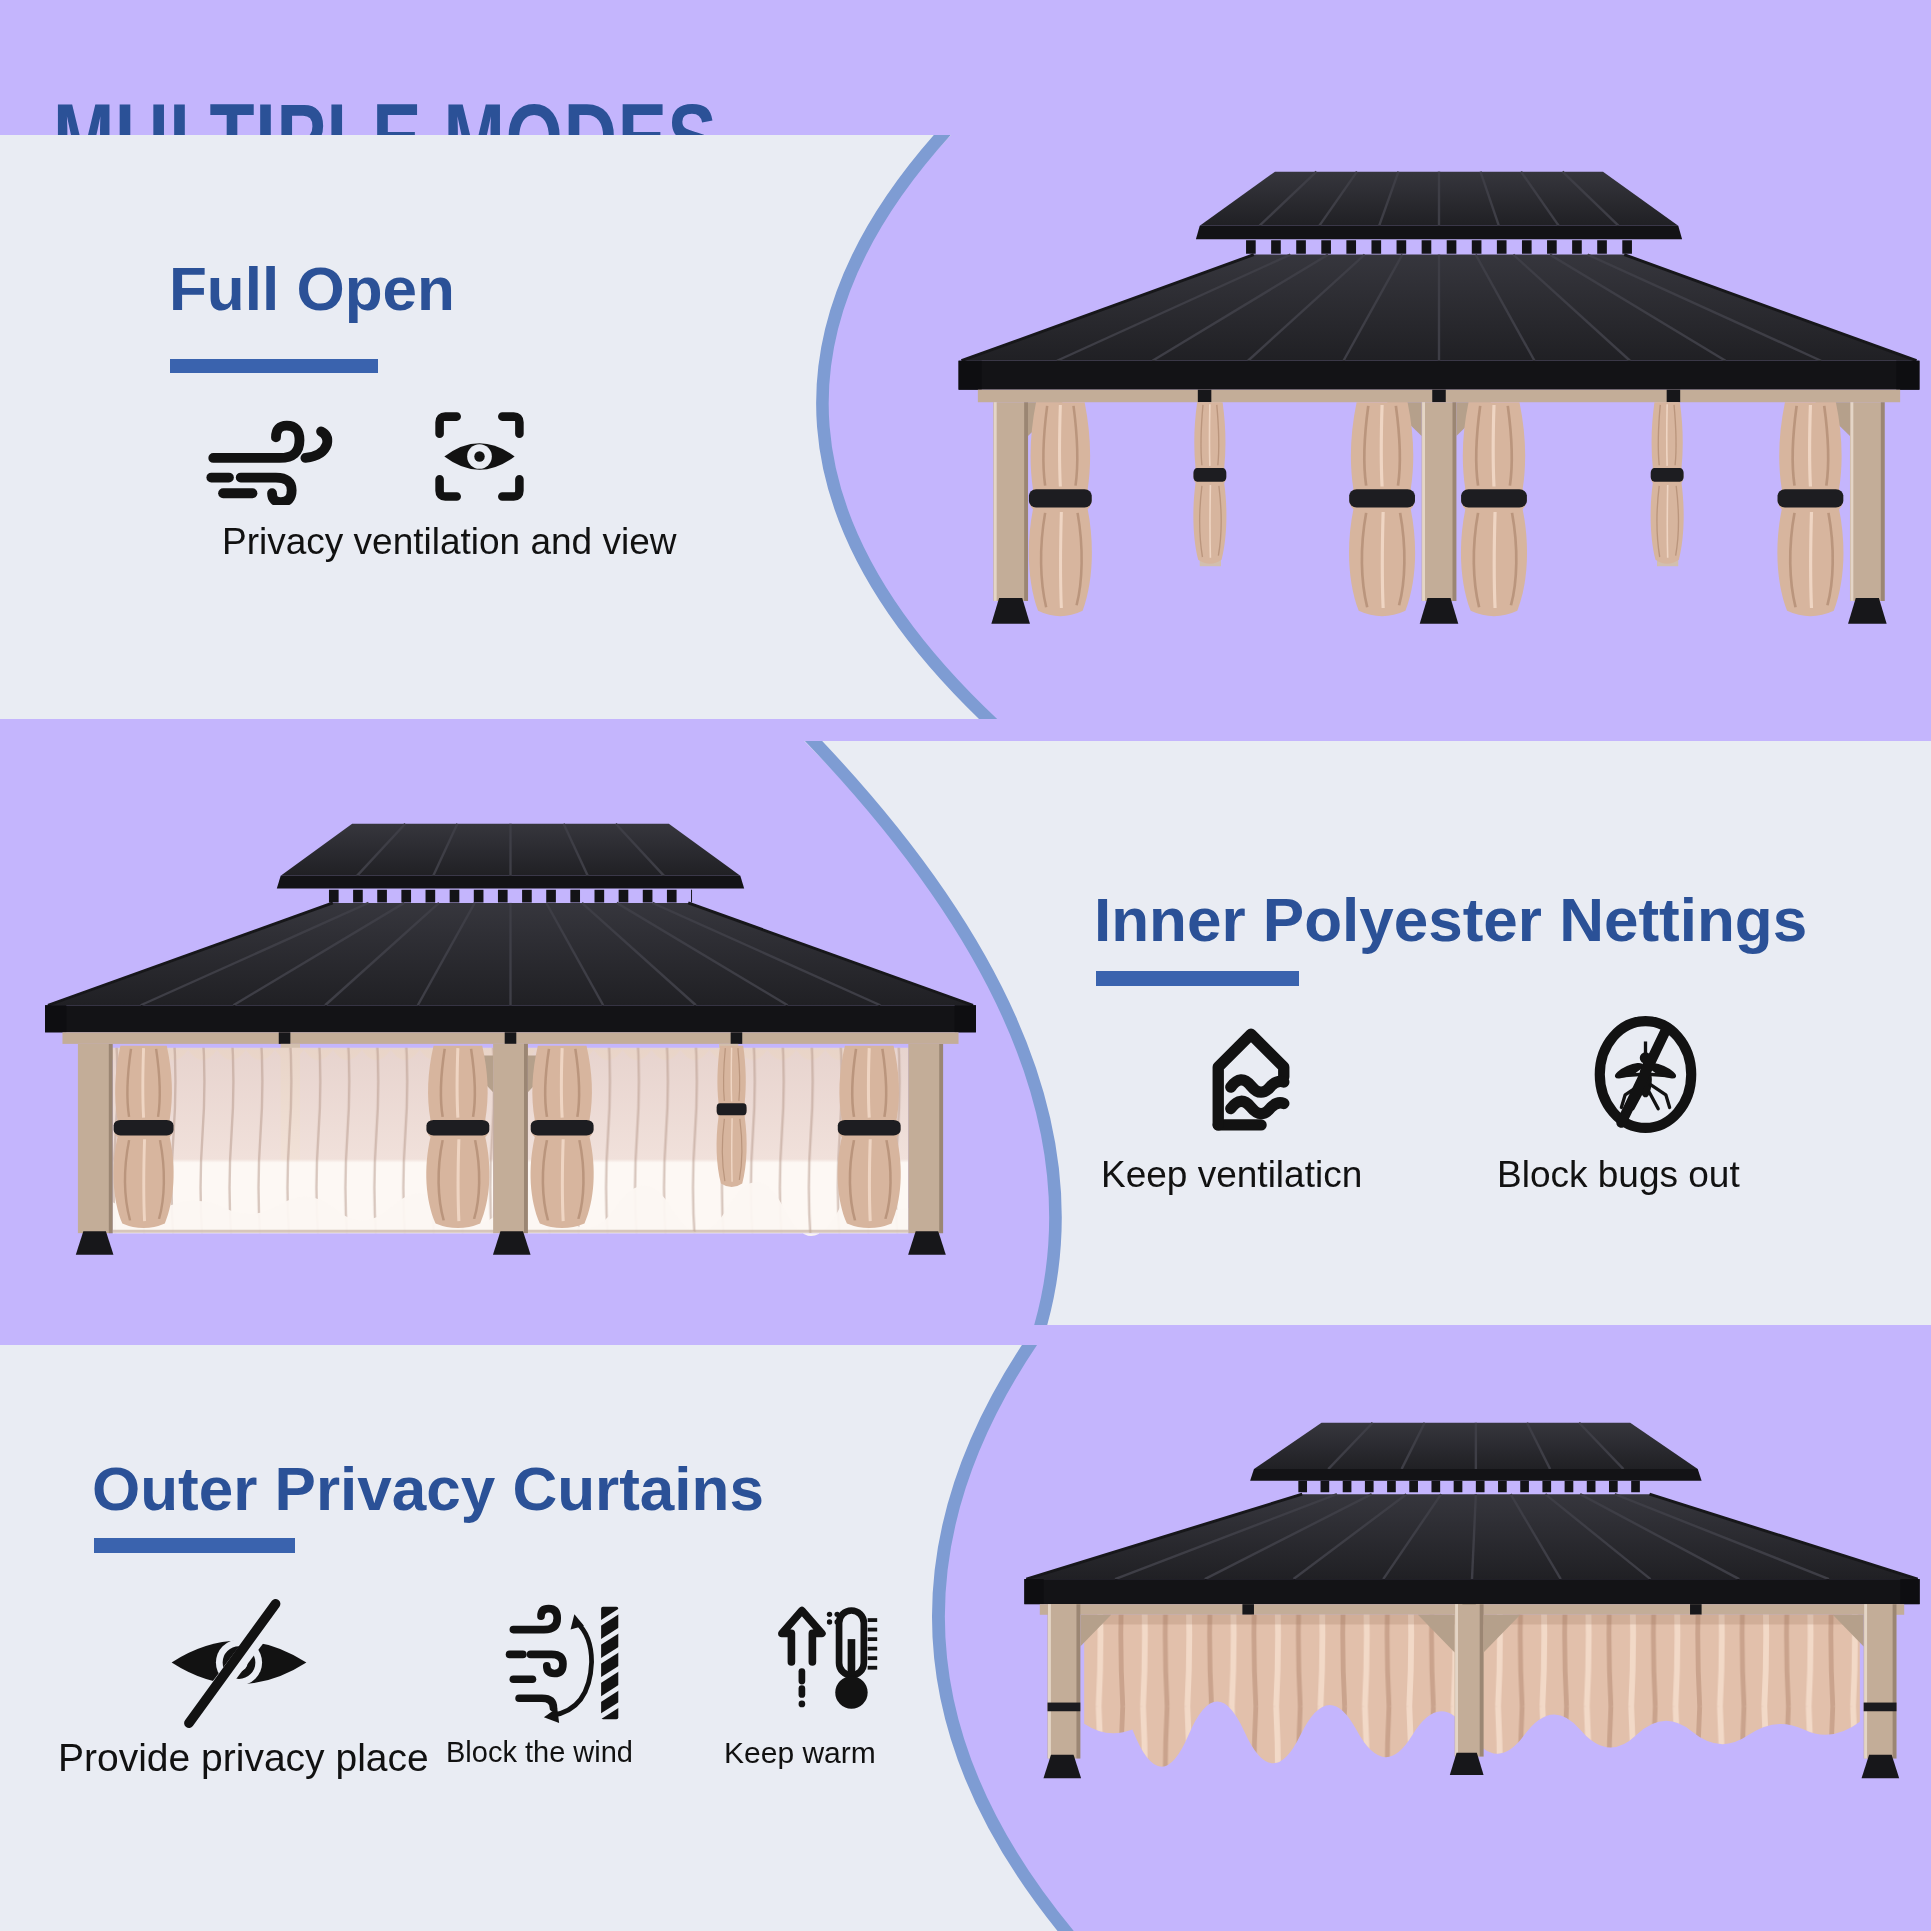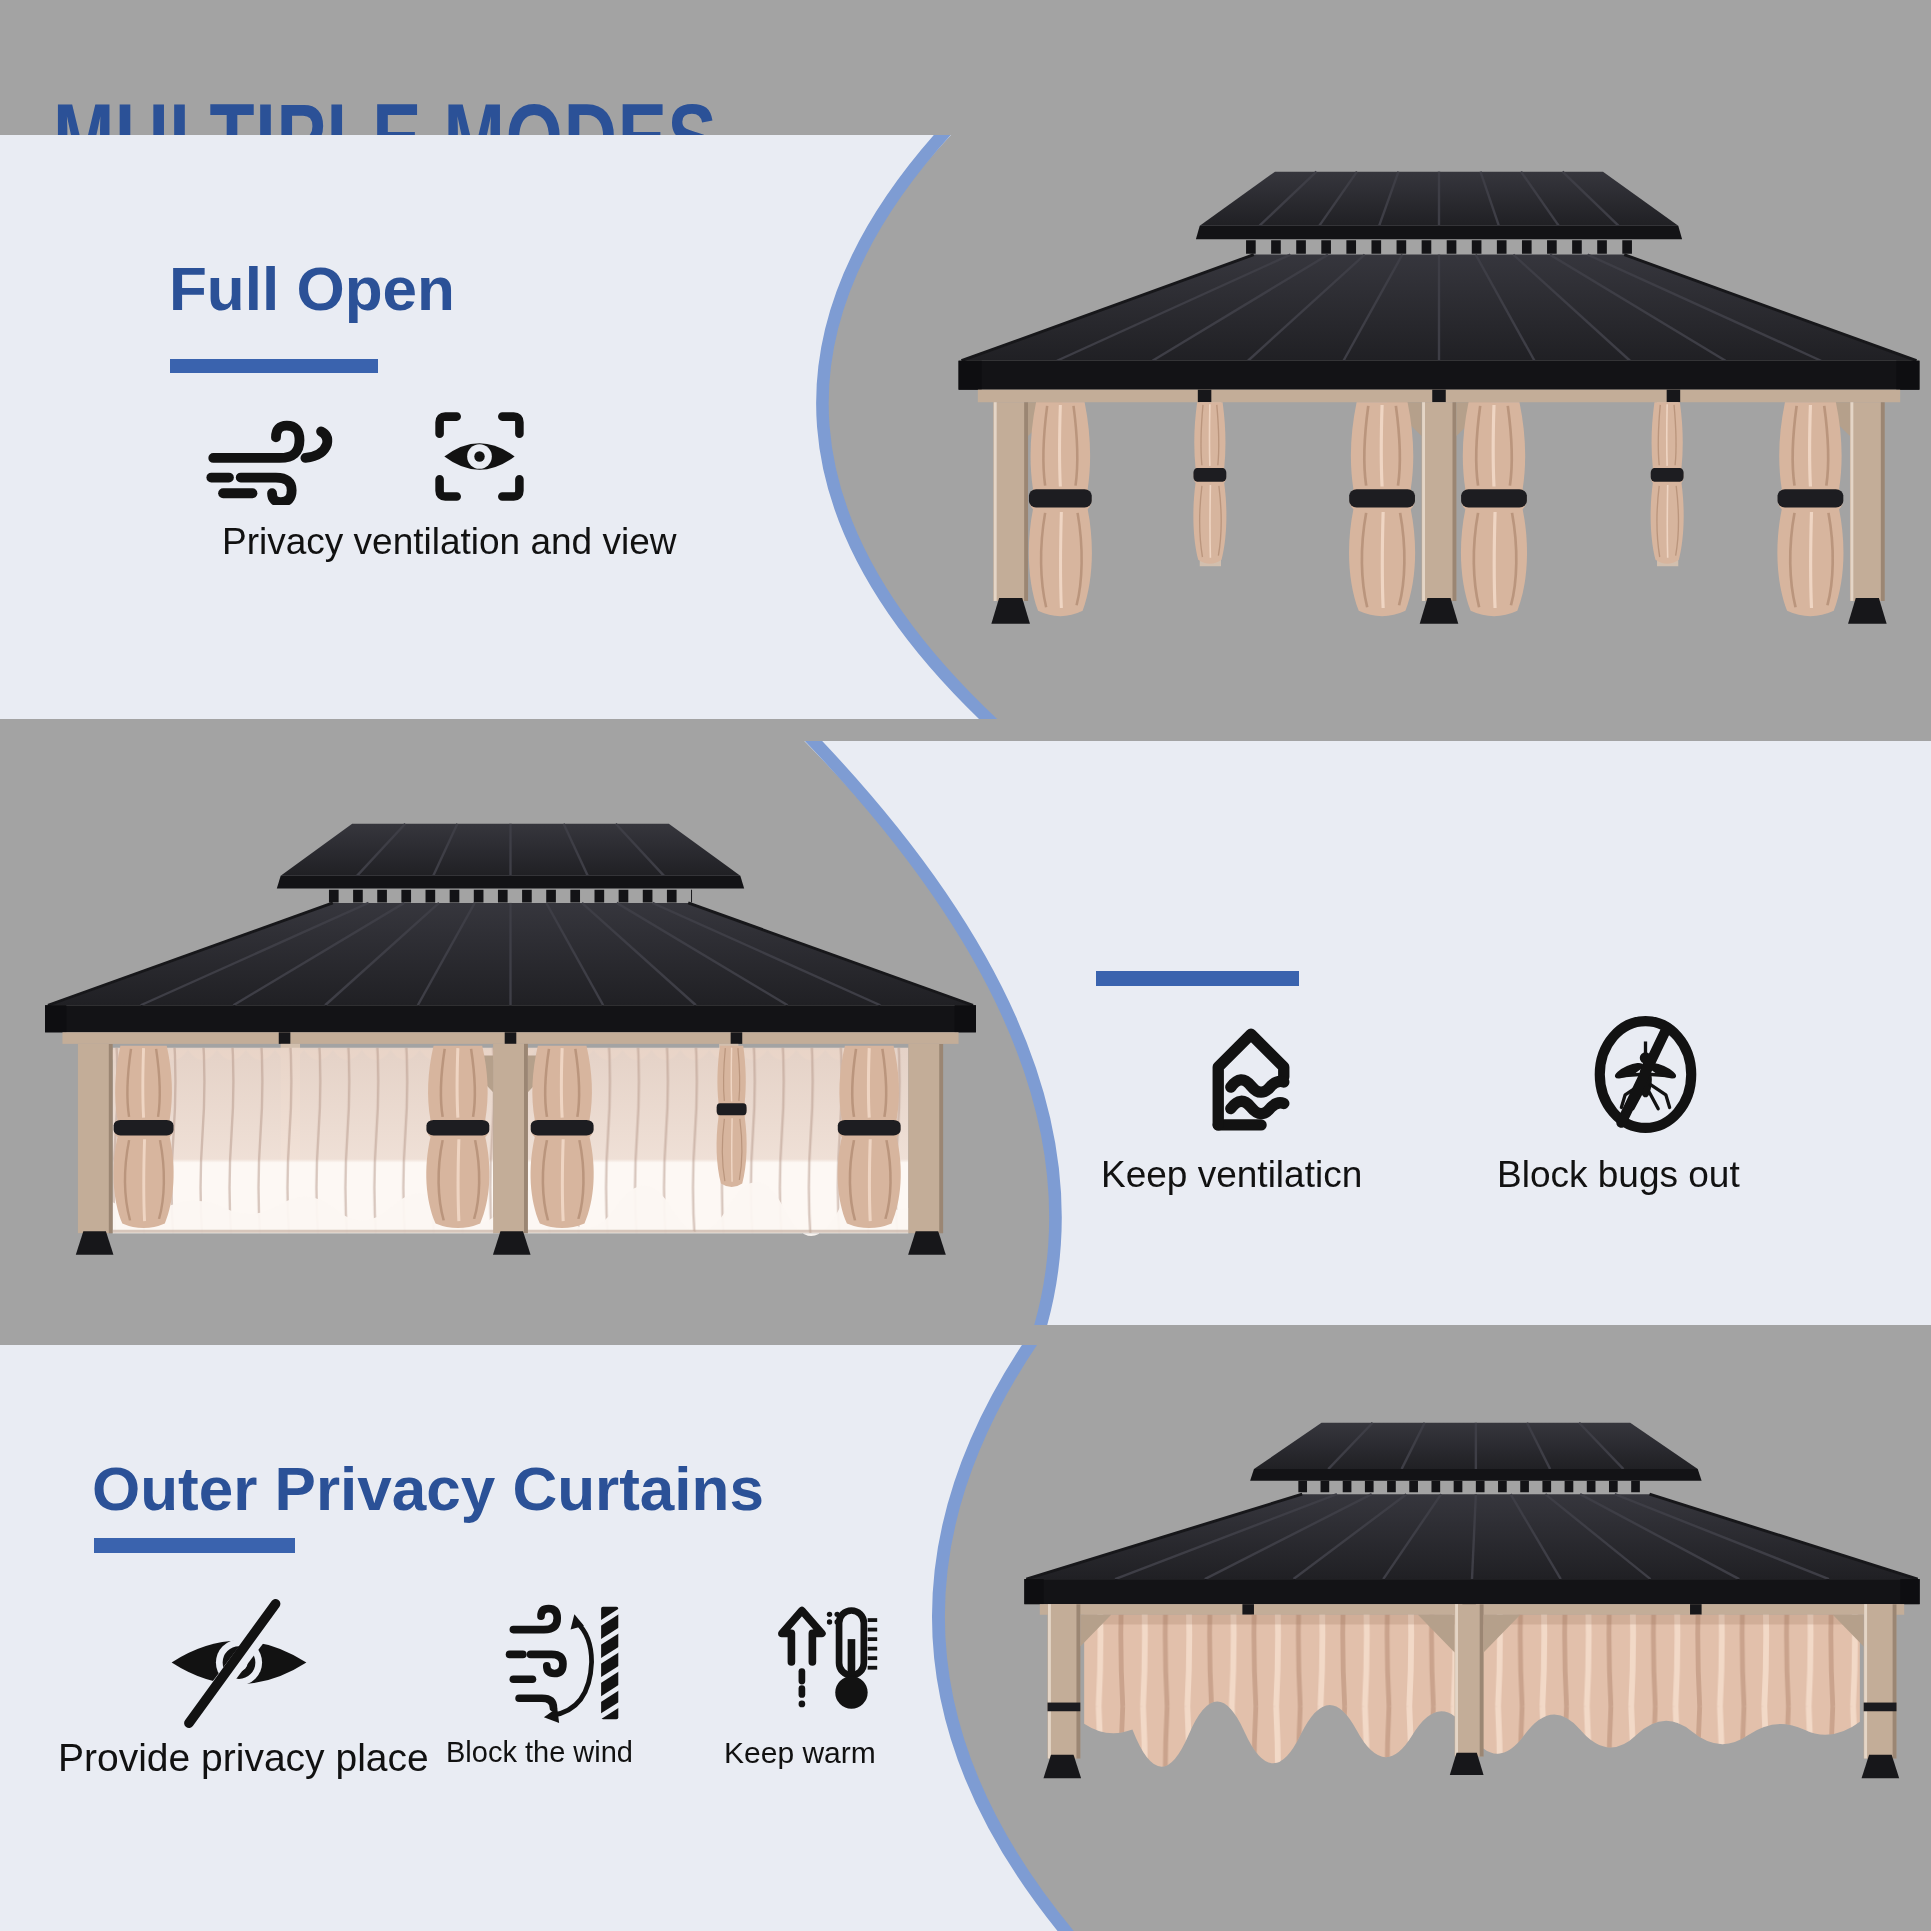--- a/index.html
+++ b/index.html
@@ -1,16 +1,16 @@
 <!DOCTYPE html>
 <html><head>
 <meta charset="utf-8">
 <style>
   html,body{margin:0;padding:0;background:#ffffff;}
-  #canvas{position:relative;width:1931px;height:1931px;background:#a3a3a3;overflow:hidden;
+  #canvas{position:relative;width:1931px;height:1931px;background:#c4b5fd;overflow:hidden;
           font-family:"Liberation Sans", sans-serif;color:#121212;}
   .band{position:absolute;left:0;width:1931px;}
   .panel-svg{position:absolute;left:0;top:0;width:100%;height:100%;}
   .panel{fill:#e9ecf3;}
   .arc{fill:none;stroke:#7e9cd3;stroke-width:13;}
   .page-title{position:absolute;left:53px;top:17.4px;font-size:97px;font-weight:bold;color:#2b5197;
               white-space:nowrap;transform:scaleX(0.76);transform-origin:left top;letter-spacing:1px;}
   .sec-title{position:absolute;font-size:62px;font-weight:bold;color:#2b5197;white-space:nowrap;margin:0;}
   .underline{position:absolute;background:#3a63ae;}
   .caption{position:absolute;font-size:37px;color:#111;margin:0;white-space:nowrap;}
@@ -161,20 +161,21 @@
       <use href="#footG" transform="translate(916,452) scale(0.8,0.78)"></use>
     </svg>
   </section>
 
   <section class="band" style="top:741px;height:584px;">
     <svg class="panel-svg" viewBox="0 0 2000 605" preserveAspectRatio="none">
       <path class="panel" d="M2000,0 H833 Q1160,330 1074,605 H2000 Z"></path>
       <path class="arc" d="M833,-10 Q1162,330 1075,615"></path>
     </svg>
 
+    <h2 class="sec-title" style="left:1094px;top:143px;">Inner Polyester Nettings</h2>
     <div class="underline" style="left:1096px;top:230px;width:203px;height:15.4px;"></div>
 
     <svg class="icon" style="left:1186px;top:268px;width:130px;height:126px;" viewBox="0 0 100 100">
       <path class="ink" stroke-width="9" d="M24,92 H58"></path>
       <path class="ink" stroke-width="9" d="M24,92 V46 L50,20 L76,46 V54"></path>
       <path class="ink" stroke-width="9" d="M34,62 Q42,51 50,61 Q58,71 66,61 Q71,56 76,58"></path>
       <path class="ink" stroke-width="9" d="M34,79 Q42,68 50,78 Q58,88 66,78 Q71,73 76,75"></path>
     </svg>
 
     <svg class="icon" style="left:1582px;top:270px;width:127px;height:127px;" viewBox="0 0 100 100">

